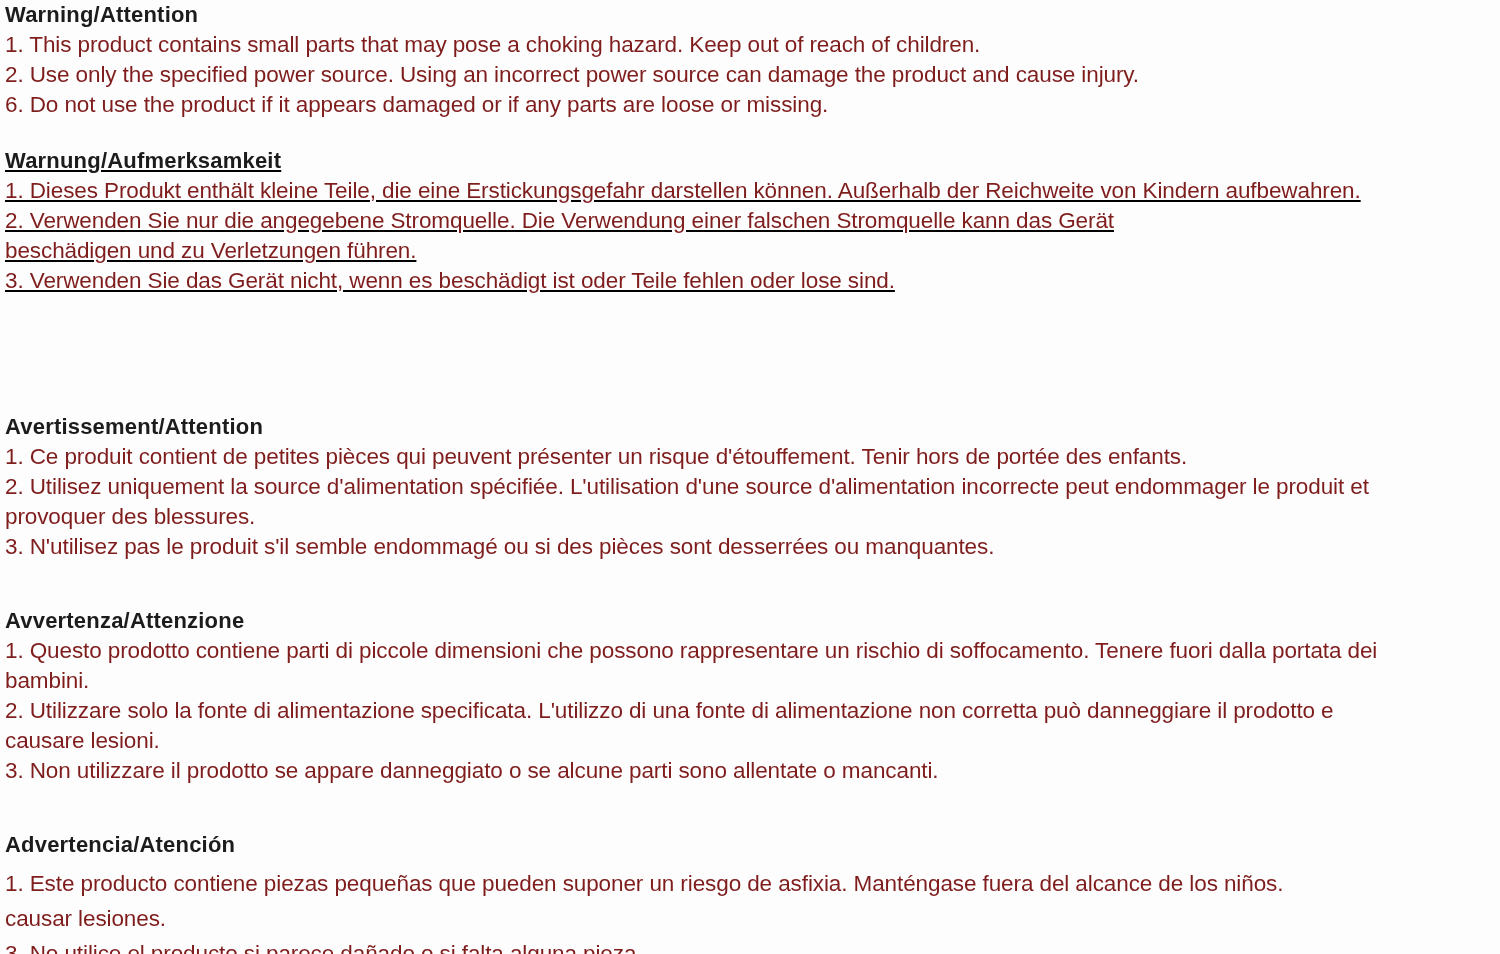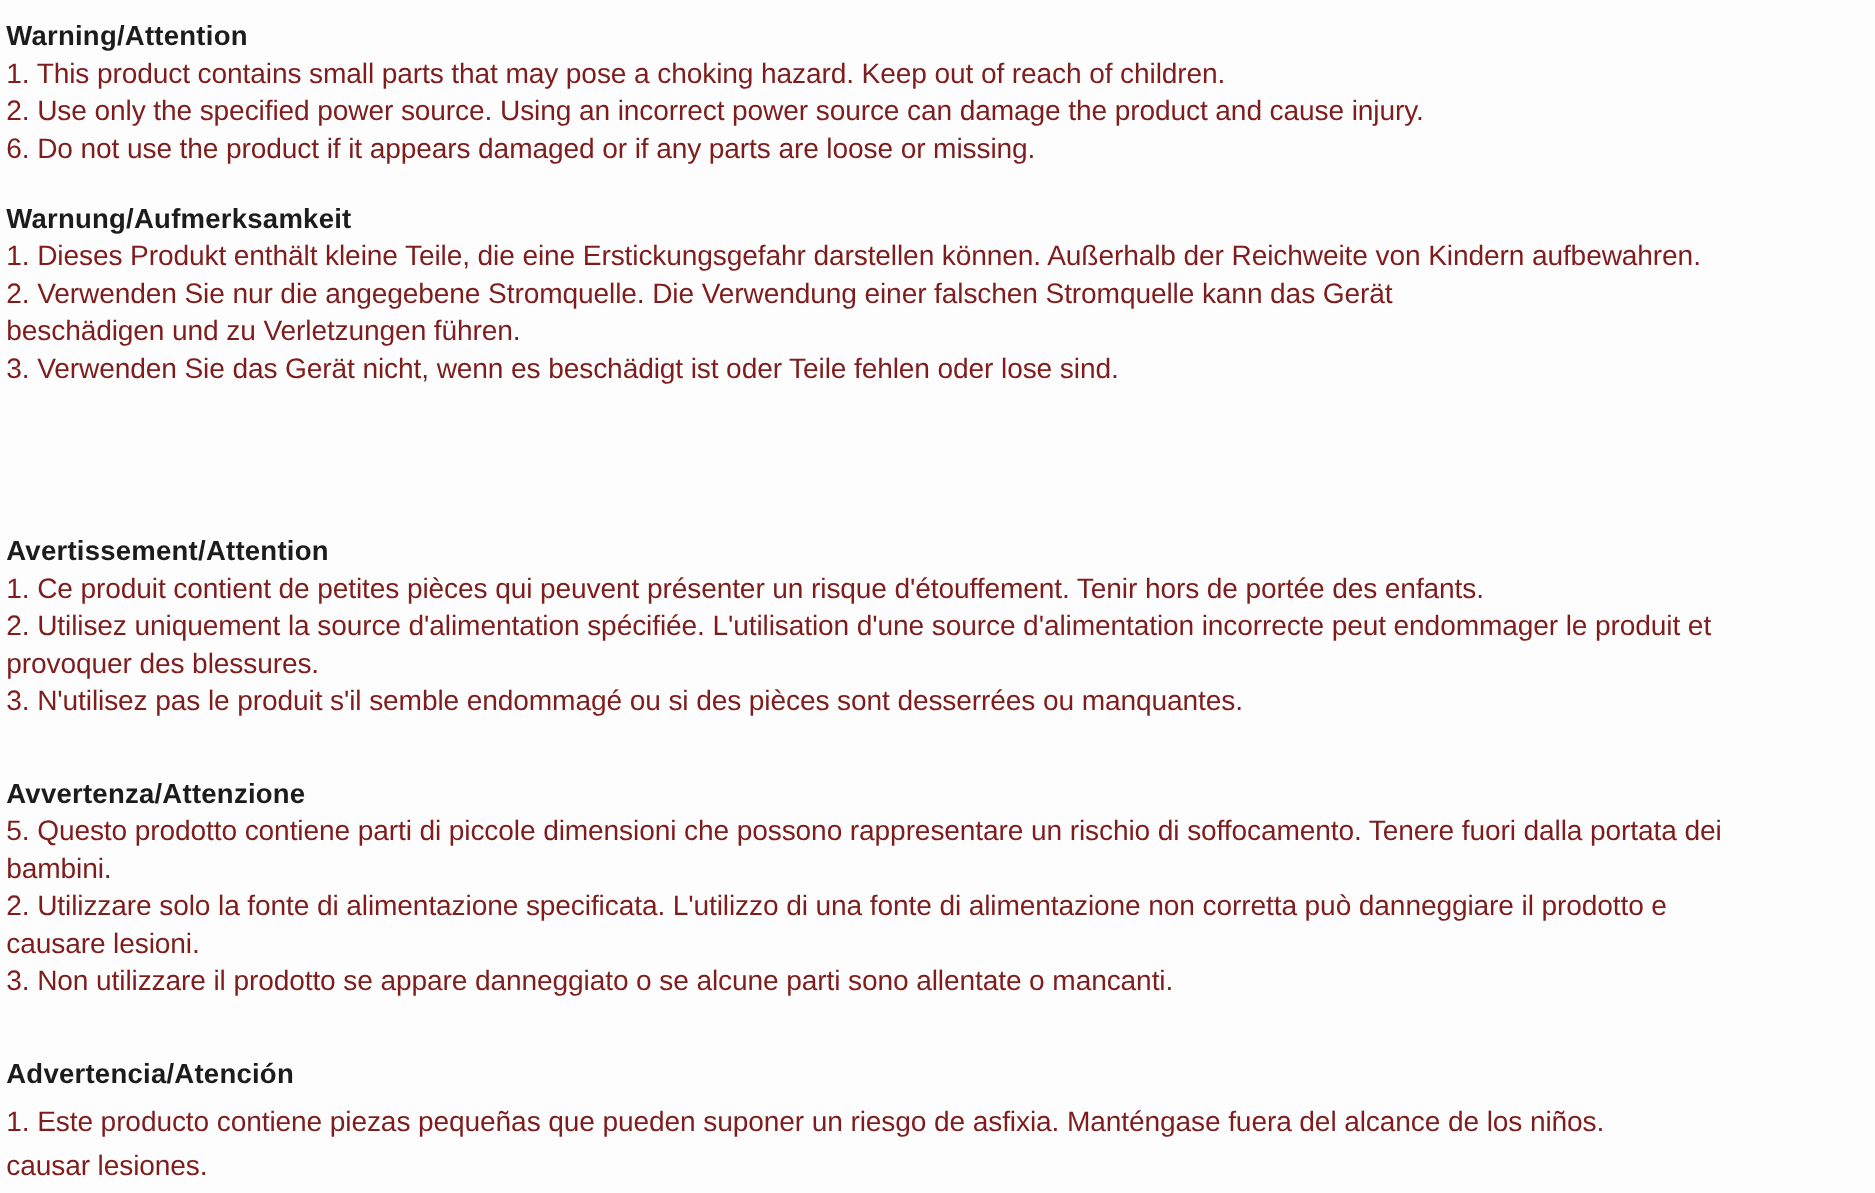--- a/index.html
+++ b/index.html
@@ -8,40 +8,40 @@
     background: #fdfdfd;
     width: 1500px;
     height: 954px;
     overflow: hidden;
     font-family: "Liberation Sans", sans-serif;
   }
   .page {
     box-sizing: border-box;
     width: 1500px;
     height: 954px;
-    padding: 14px 6px 0 5px;
+    padding: 0 6px 0 5px;
   }
   .warn-section { margin: 0; }
   .heading {
     margin: 0;
     font-size: 22px;
     line-height: 30px;
     font-weight: 700;
     color: #1c1c1c;
     letter-spacing: 0.2px;
   }
   .line {
     font-size: 22.5px;
     line-height: 30px;
     font-weight: 400;
     color: #7f1d1d;
     letter-spacing: -0.1px;
     white-space: nowrap;
   }
-  .s2 { margin-top: 26px; }
+  .s2 { margin-top: 26px; text-decoration: underline; }
   .s3 { margin-top: 116px; }
   .s4 { margin-top: 44px; }
   .s5 { margin-top: 44px; }
   .s5 .line { line-height: 35px; }
   .s5 .heading { margin-bottom: 6px; }
 </style>
 </head>
 <body>
 
 <div class="page">
@@ -64,21 +64,21 @@
   <section class="warn-section s3">
     <h2 class="heading">Avertissement/Attention</h2>
     <div class="line">1. Ce produit contient de petites pièces qui peuvent présenter un risque d'étouffement. Tenir hors de portée des enfants.</div>
     <div class="line">2. Utilisez uniquement la source d'alimentation spécifiée. L'utilisation d'une source d'alimentation incorrecte peut endommager le produit et</div>
     <div class="line">provoquer des blessures.</div>
     <div class="line">3. N'utilisez pas le produit s'il semble endommagé ou si des pièces sont desserrées ou manquantes.</div>
   </section>
 
   <section class="warn-section s4">
     <h2 class="heading">Avvertenza/Attenzione</h2>
-    <div class="line">5. Questo prodotto contiene parti di piccole dimensioni che possono rappresentare un rischio di soffocamento. Tenere fuori dalla portata dei</div>
+    <div class="line">1. Questo prodotto contiene parti di piccole dimensioni che possono rappresentare un rischio di soffocamento. Tenere fuori dalla portata dei</div>
     <div class="line">bambini.</div>
     <div class="line">2. Utilizzare solo la fonte di alimentazione specificata. L'utilizzo di una fonte di alimentazione non corretta può danneggiare il prodotto e</div>
     <div class="line">causare lesioni.</div>
     <div class="line">3. Non utilizzare il prodotto se appare danneggiato o se alcune parti sono allentate o mancanti.</div>
   </section>
 
   <section class="warn-section s5">
     <h2 class="heading">Advertencia/Atención</h2>
     <div class="line">1. Este producto contiene piezas pequeñas que pueden suponer un riesgo de asfixia. Manténgase fuera del alcance de los niños.</div>
     <div class="line">causar lesiones.</div>

